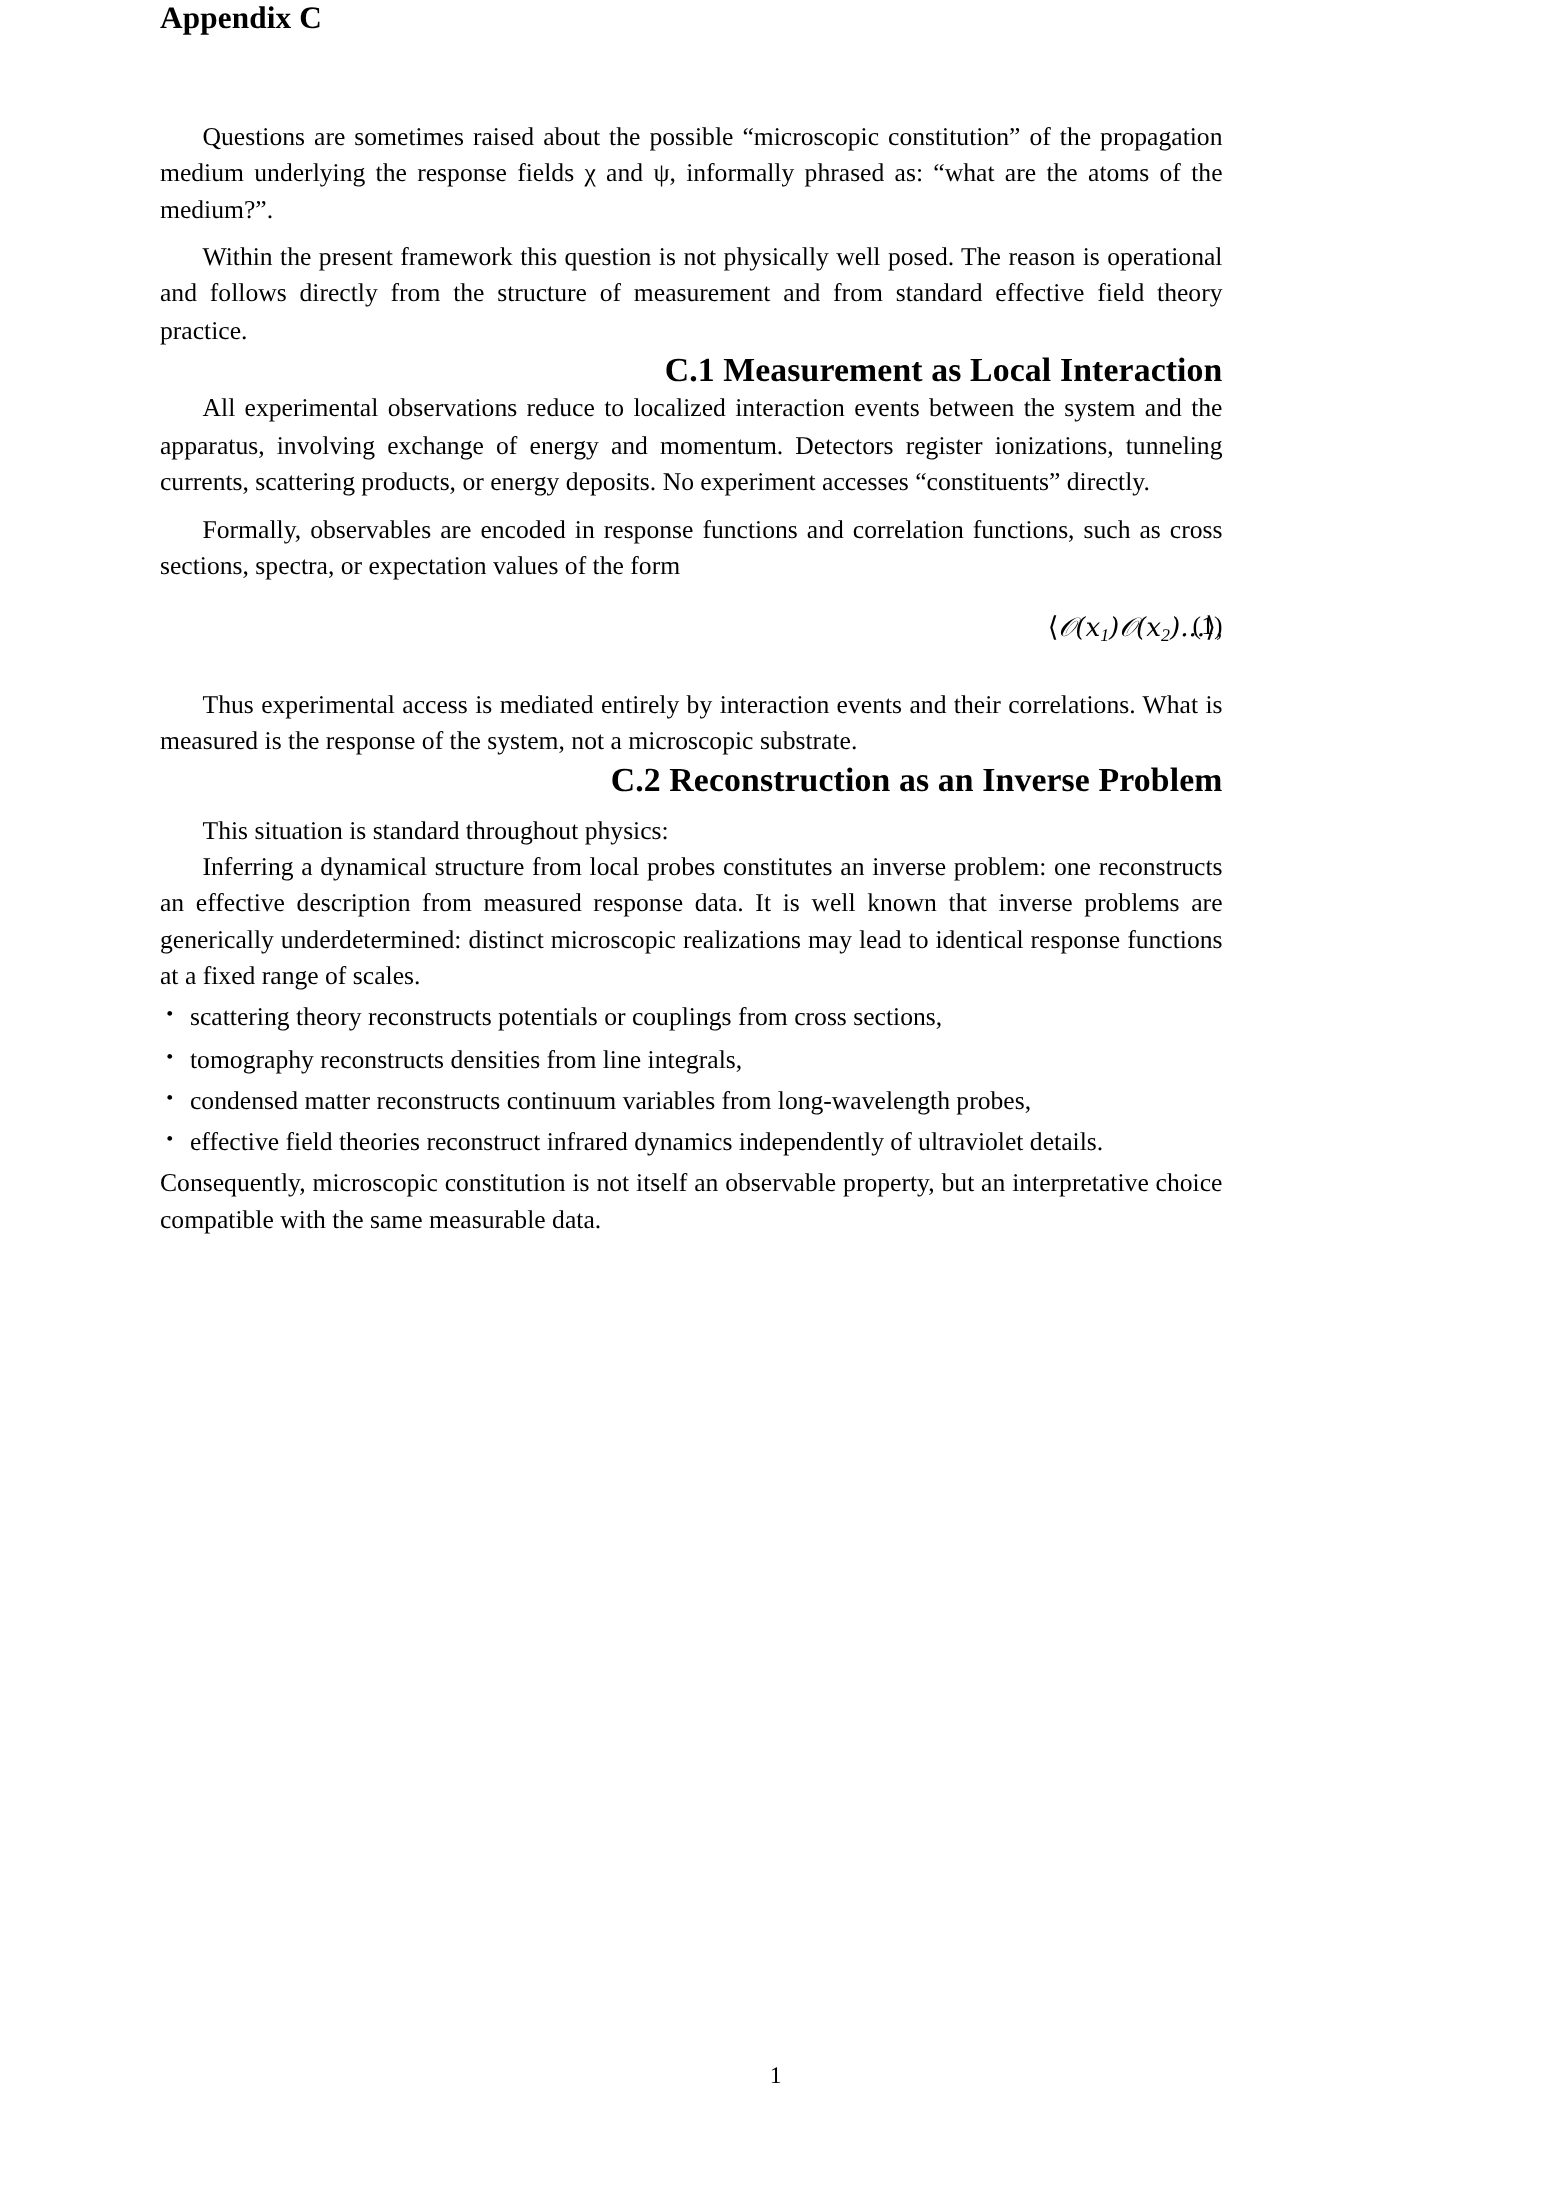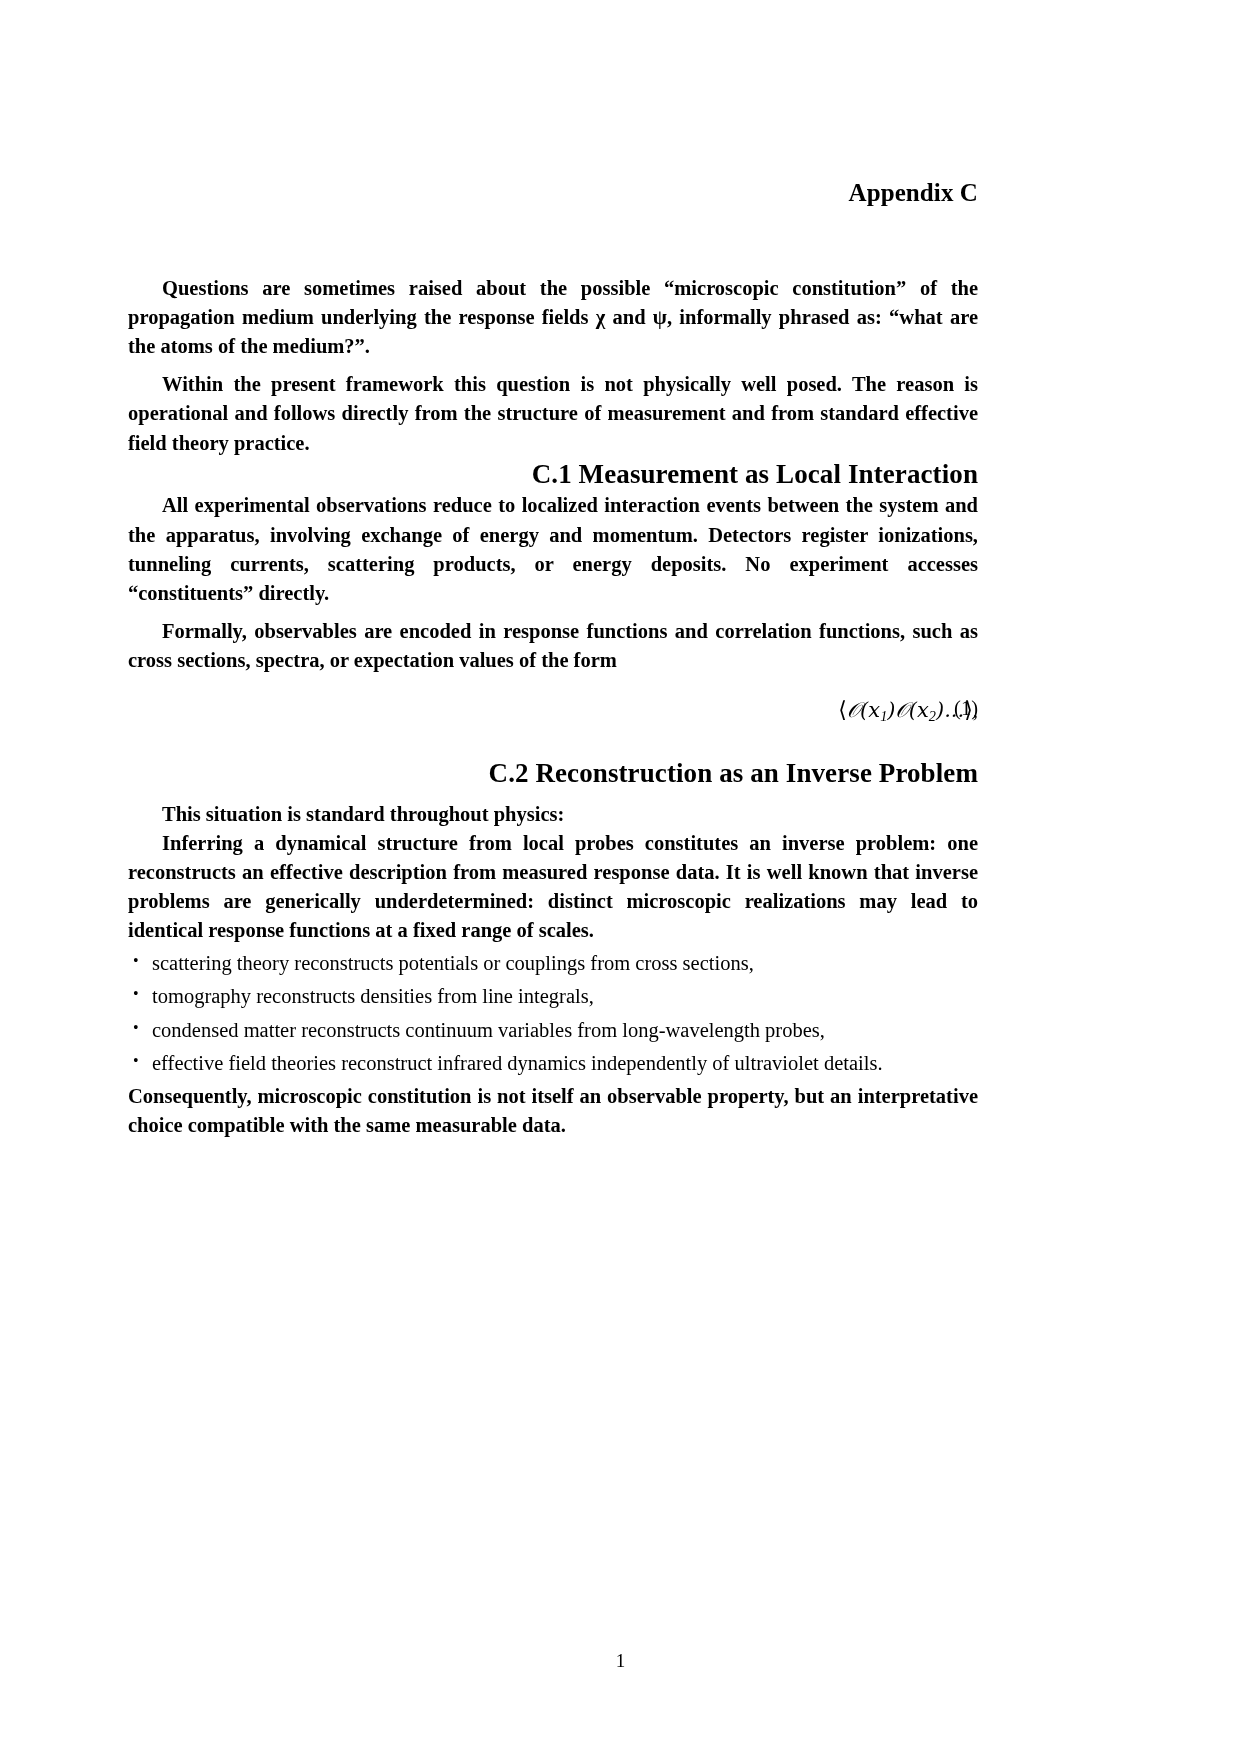--- a/index.html
+++ b/index.html
@@ -23,22 +23,21 @@
   }
   .content {
     position: absolute;
     left: 128px;
     top: 0;
     width: 850px;
   }
 
   
   .appendix-title {
-    margin-top: 178px;
-    text-align: right;
+    text-align: left;
     font-size: 25px;
     font-weight: bold;
     letter-spacing: 0.1px;
     line-height: 1.2;
   }
   .appendix-subtitle {
     margin-top: 40px;
     text-align: center;
     font-size: 22px;
     font-weight: normal;
@@ -46,21 +45,20 @@
   }
 
   
   p.body {
     font-size: 20.5px;
     line-height: 1.42;
     text-align: justify;
     text-justify: inter-word;
     margin: 0;
     hyphens: none;
-    font-weight: bold;
   }
   p.body.indent {
     text-indent: 34px;
   }
   p.first-para {
     margin-top: 66px;
   }
   p.gap {
     margin-top: 9px;
   }
@@ -168,20 +166,21 @@
     <p class="body indent after-heading">All experimental observations reduce to localized interaction events between the system and the apparatus, involving exchange of energy and momentum. Detectors register ionizations, tunneling currents, scattering products, or energy deposits. No experiment accesses “constituents” directly.</p>
 
     <p class="body indent gap">Formally, observables are encoded in response functions and correlation functions, such as cross sections, spectra, or expectation values of the form</p>
 
     <div class="equation-row">
       <div class="equation-body"><span class="angle">⟨</span><span class="mathcal">𝒪</span><span class="math">(</span><span class="math">x</span><span class="sub">1</span><span class="math">)</span><span class="mathcal">𝒪</span><span class="math">(</span><span class="math">x</span><span class="sub">2</span><span class="math">)</span><span class="math">...</span><span class="angle">⟩</span><span>,</span></div>
       <div class="eq-number">(1)</div>
     </div>
 
 
+    <p class="body indent gap">Thus experimental access is mediated entirely by interaction events and their correlations. What is measured is the response of the system, not a microscopic substrate.</p>
 
     <h2 class="section sec2">C.2 Reconstruction as an Inverse Problem</h2>
 
     <p class="body indent gap">This situation is standard throughout physics:</p>
 
     <p class="body indent after-heading">Inferring a dynamical structure from local probes constitutes an inverse problem: one reconstructs an effective description from measured response data. It is well known that inverse problems are generically underdetermined: distinct microscopic realizations may lead to identical response functions at a fixed range of scales.</p>
 
     <ul class="bullets">
       <li><span class="bullet-dot">•</span><span>scattering theory reconstructs potentials or couplings from cross sections,</span></li>
       <li><span class="bullet-dot">•</span><span>tomography reconstructs densities from line integrals,</span></li>

